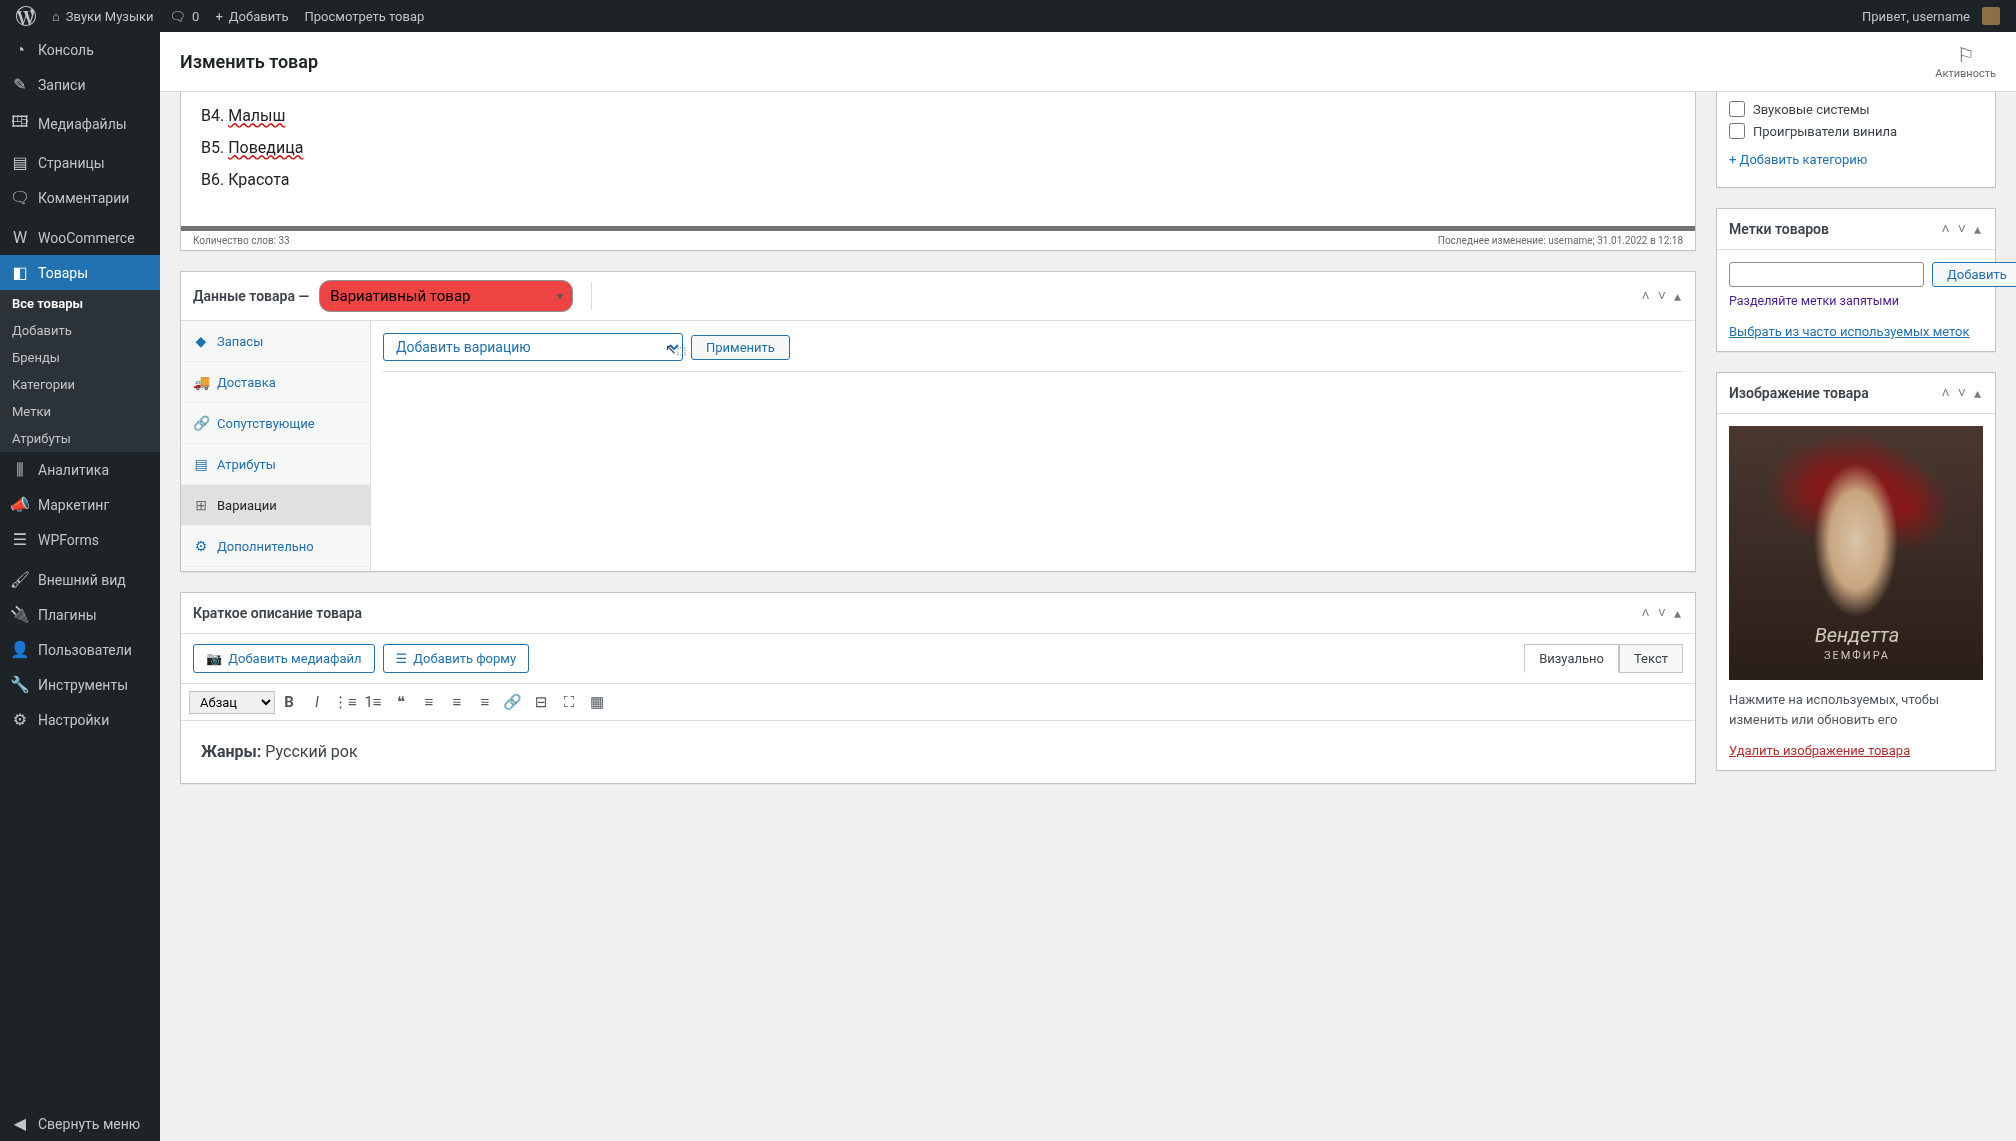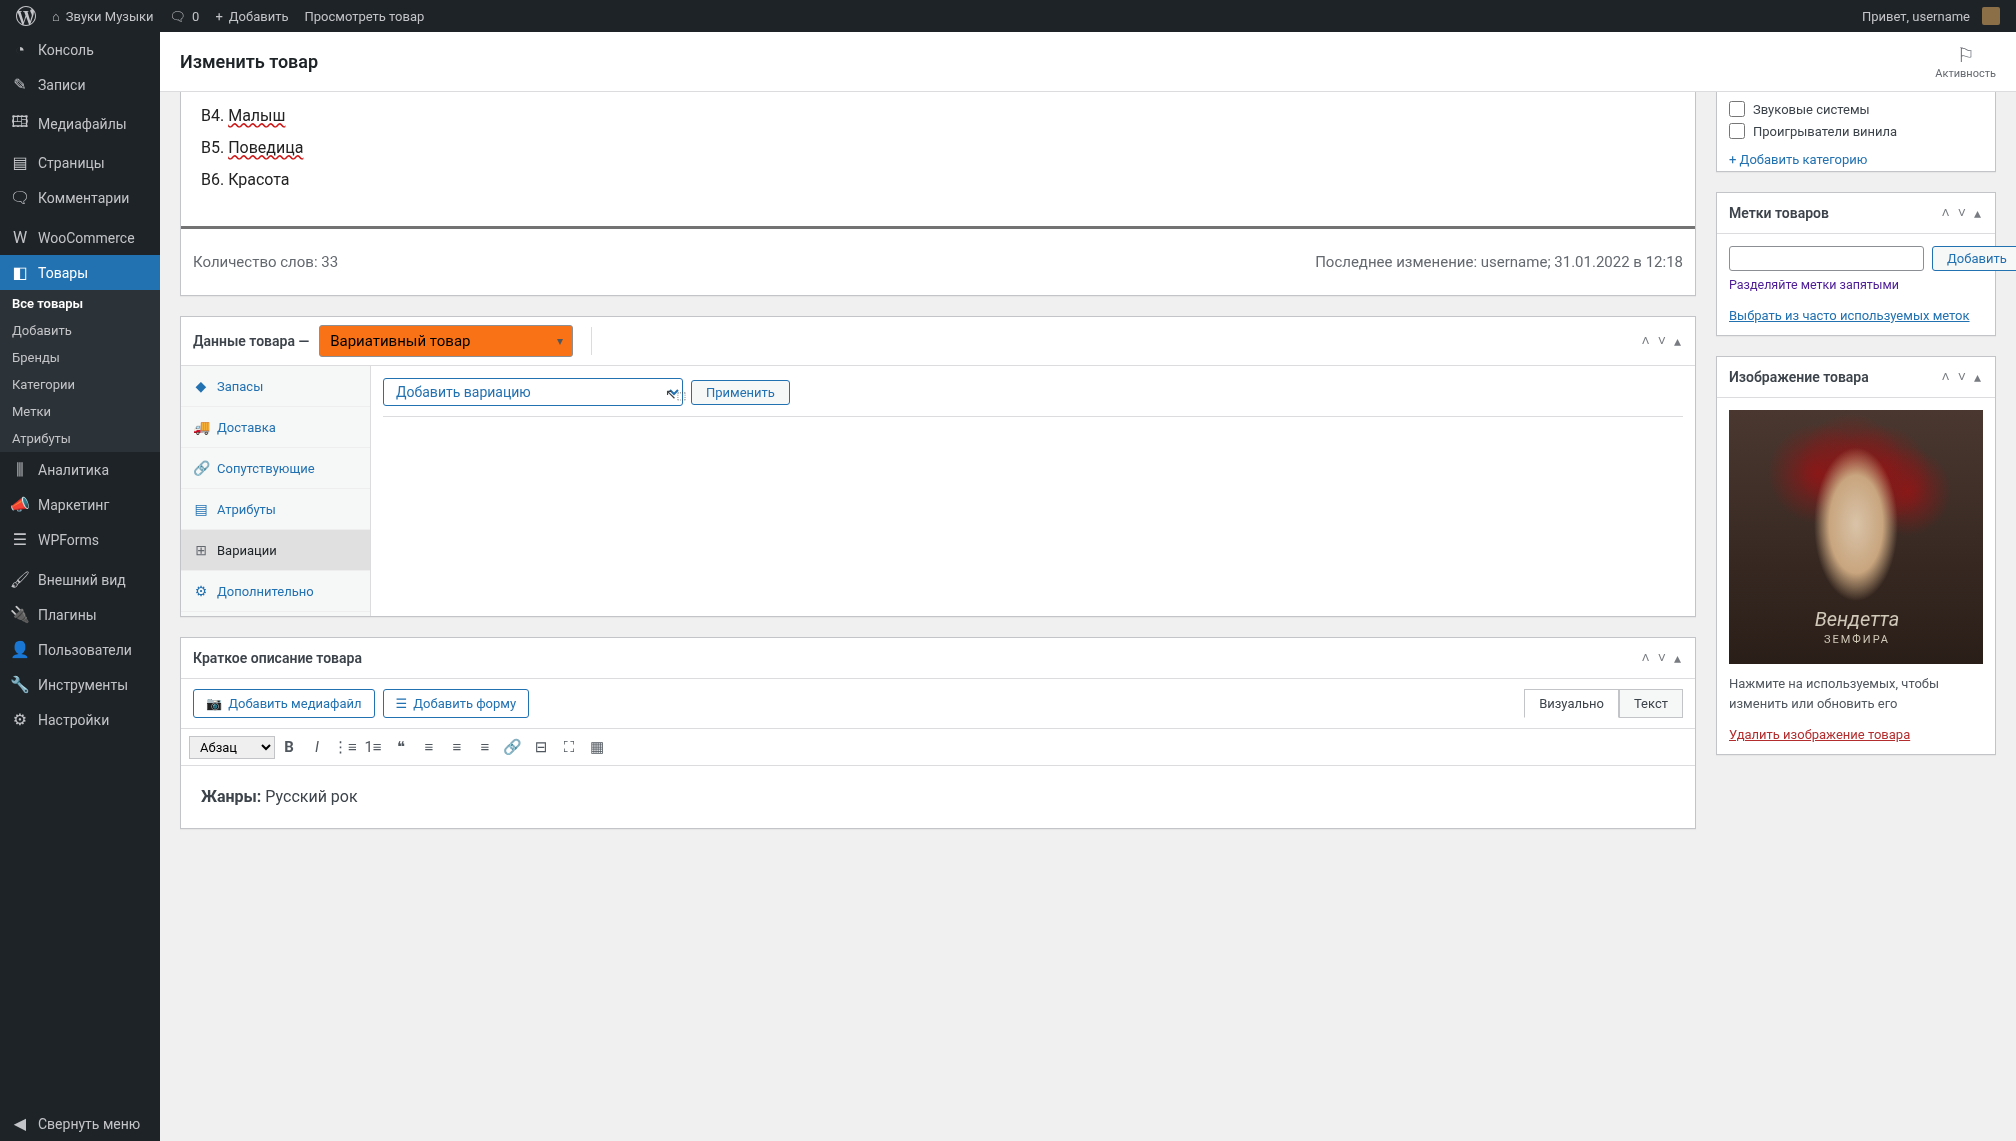--- a/index.html
+++ b/index.html
@@ -32,27 +32,27 @@
 .side-col { width: 280px; display: flex; flex-direction: column; gap: 20px; }
 
 .postbox { background: #fff; border: 1px solid #c3c4c7; box-shadow: 0 1px 1px rgba(0,0,0,.04); }
 .postbox .pb-header { padding: 10px 12px; border-bottom: 1px solid #dcdcde; display: flex; align-items: center; }
 .postbox .pb-header h2 { font-size: 14px; font-weight: 600; flex: 1; }
 .pb-toggles { display: flex; gap: 4px; color: #787c82; font-size: 14px; }
 .pb-toggles span { cursor: pointer; padding: 2px; }
 
 .editor-content { padding: 8px 20px 30px 20px; font-family: Georgia, serif; font-size: 16px; color: #222; line-height: 2; }
 .editor-content .redline { text-decoration: underline wavy #cc1818; text-decoration-skip-ink: none; }
-.editor-footer { border-top: 3px solid #737373; padding: 24px 12px; font-size: 15px; color: #646970; display: flex; }
+.editor-footer { border-top: 5px solid #737373; padding: 4px 12px; font-size: 10px; color: #646970; display: flex; }
 .editor-footer .right { margin-left: auto; }
 
 .product-data-header { display: flex; align-items: center; gap: 10px; padding: 8px 12px; border-bottom: 1px solid #dcdcde; }
 .product-data-header .title { font-weight: 600; font-size: 14px; }
 .product-type-select { position: relative; }
-.product-type-select select { font-size: 15px; padding: 6px 32px 6px 10px; border: 1px solid #8c8f94; border-radius: 3px; background: #f97316; appearance: none; min-width: 254px; }
+.product-type-select select { font-size: 15px; padding: 6px 32px 6px 10px; border: 1px solid #8c8f94; border-radius: 11px; background: #ef4444; appearance: none; min-width: 254px; }
 .product-type-select::after { content: "▾"; position: absolute; right: 10px; top: 50%; transform: translateY(-50%); pointer-events: none; font-size: 12px; color: #50575e; }
 
 .product-data-body { display: flex; min-height: 250px; }
 .pd-tabs { width: 190px; background: #f6f7f7; border-right: 1px solid #dcdcde; }
 .pd-tab { display: flex; align-items: center; gap: 8px; padding: 12px 12px; font-size: 13px; color: #2271b1; border-bottom: 1px solid #eee; cursor: pointer; }
 .pd-tab.active { background: #e0e0e0; color: #1d2327; }
 .pd-tab .ti { width: 16px; text-align: center; color: #2271b1; font-size: 14px; }
 .pd-tab.active .ti { color: #646970; }
 .pd-content { flex: 1; padding: 12px; }
 .variation-actions { display: flex; gap: 8px; align-items: center; padding-bottom: 10px; border-bottom: 1px solid #dcdcde; }
@@ -65,21 +65,21 @@
 .sd-tabs .sdt { padding: 6px 14px; border: 1px solid #c3c4c7; background: #f6f7f7; cursor: pointer; font-size: 13px; }
 .sd-tabs .sdt.active { background: #fff; border-bottom-color: #fff; }
 .mce-toolbar { border: 1px solid #dcdcde; border-left: none; border-right: none; padding: 4px 8px; display: flex; align-items: center; background: #fff; }
 .mce-toolbar select { padding: 2px 20px 2px 6px; border: 1px solid #c3c4c7; font-size: 13px; }
 .mce-btn { width: 28px; height: 28px; display: inline-flex; align-items: center; justify-content: center; color: #50575e; cursor: pointer; border-radius: 2px; font-size: 15px; }
 .sd-content { padding: 16px 20px; font-family: Georgia, serif; font-size: 16px; line-height: 1.9; }
 
 .cat-list { padding: 6px 12px 4px 12px; }
 .cat-item { display: flex; align-items: center; gap: 8px; padding: 3px 0; font-size: 13px; }
 .cat-item input { width: 16px; height: 16px; }
-.add-category-link { color: #2271b1; font-size: 13px; padding: 6px 12px 4px 12px; display: block; cursor: pointer; }
+.add-category-link { color: #2271b1; font-size: 13px; padding: 6px 12px 20px 12px; display: block; cursor: pointer; }
 
 .tags-body { padding: 12px; }
 .tags-input-row { display: flex; gap: 8px; }
 .tags-input-row input { flex: 1; border: 1px solid #8c8f94; padding: 4px 8px; border-radius: 3px; }
 .tags-note { font-size: 12.5px; color: #4c1d95; margin-top: 6px; }
 .tags-link { color: #2271b1; font-size: 13px; margin-top: 16px; display: block; text-decoration: underline; cursor: pointer; }
 
 .img-body { padding: 12px; }
 .product-thumb { width: 100%; aspect-ratio: 1/1; background: #3a2a24; position: relative; display: flex; align-items: center; justify-content: center; overflow: hidden; }
 .hand { position: absolute; inset: 0; background:

